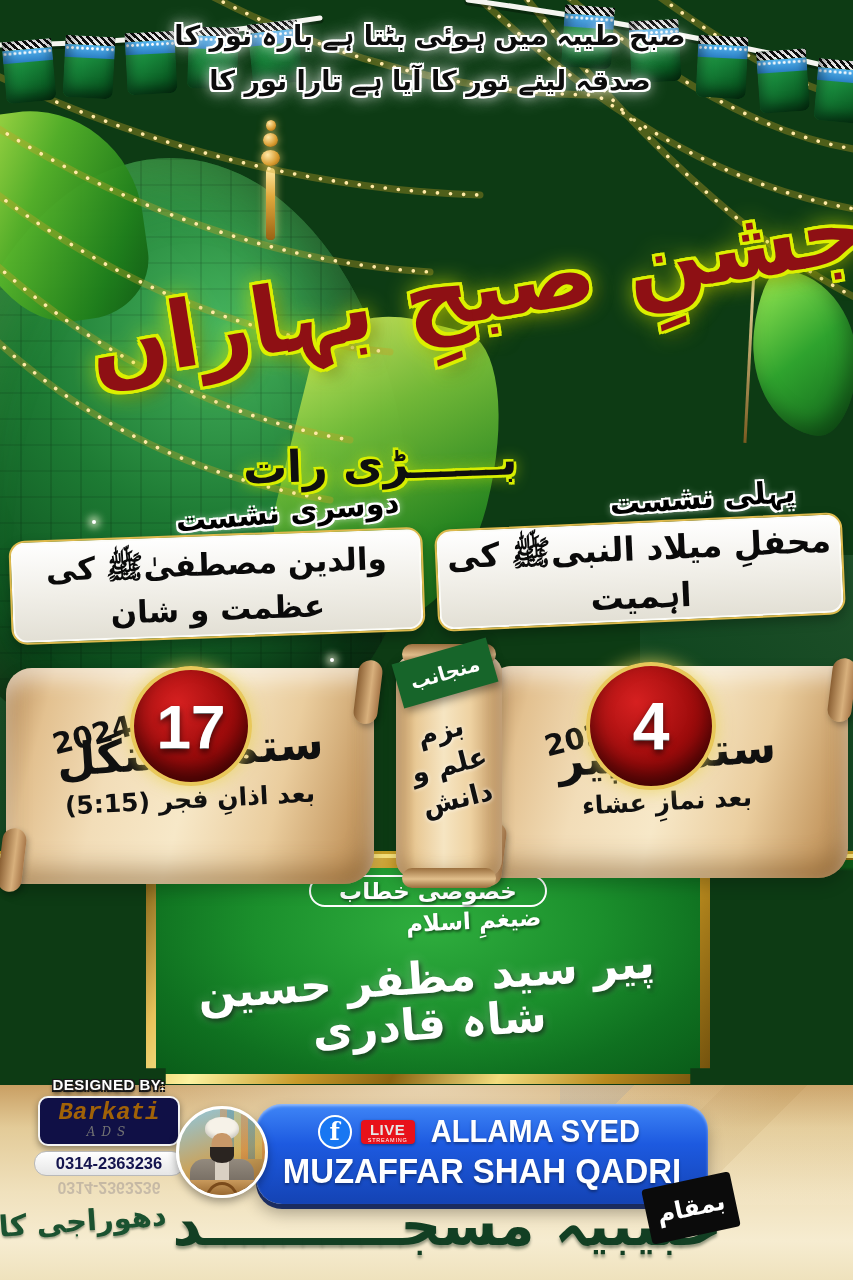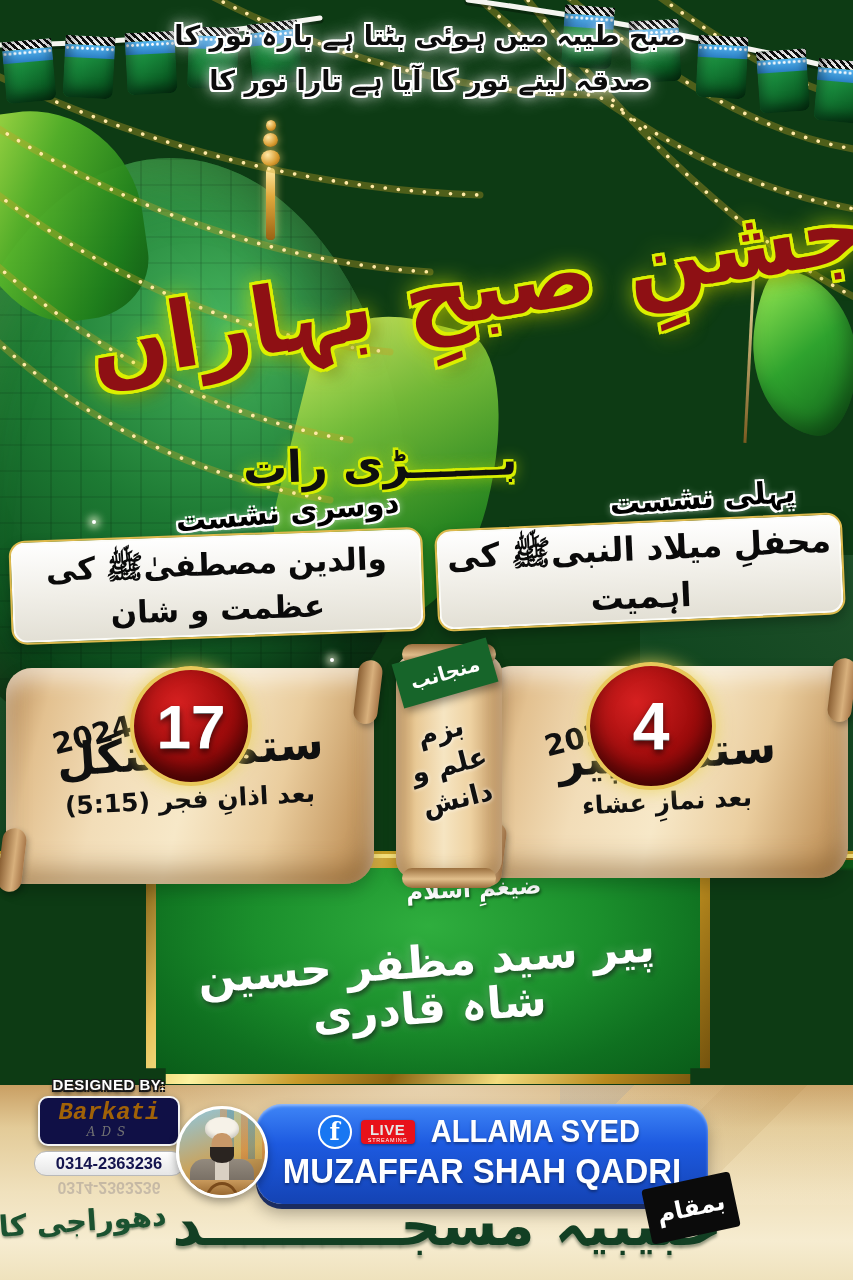--- a/index.html
+++ b/index.html
@@ -361,20 +361,21 @@
   </div>
   <div class="date-circle circle-17">17</div>
 
   <div class="scroll-m">
     <div class="org-name">بزم علم و دانش</div>
   </div>
   <div class="tag-minjanib">منجانب</div>
 
   <div class="banner">
     <div class="banner-in">
+      <div class="khitab-pill">خصوصی خطاب</div>
       <div class="zaigham">ضیغمِ اسلام</div>
       <div class="speaker">پیر سید مظفر حسین شاہ قادری</div>
     </div>
   </div>
 
   <div class="designed">
     <div class="db-head">DESIGNED BY:</div>
     <div class="db-box">
       <div class="db-name">Barkati</div>
       <div class="db-sub">ADS</div>

